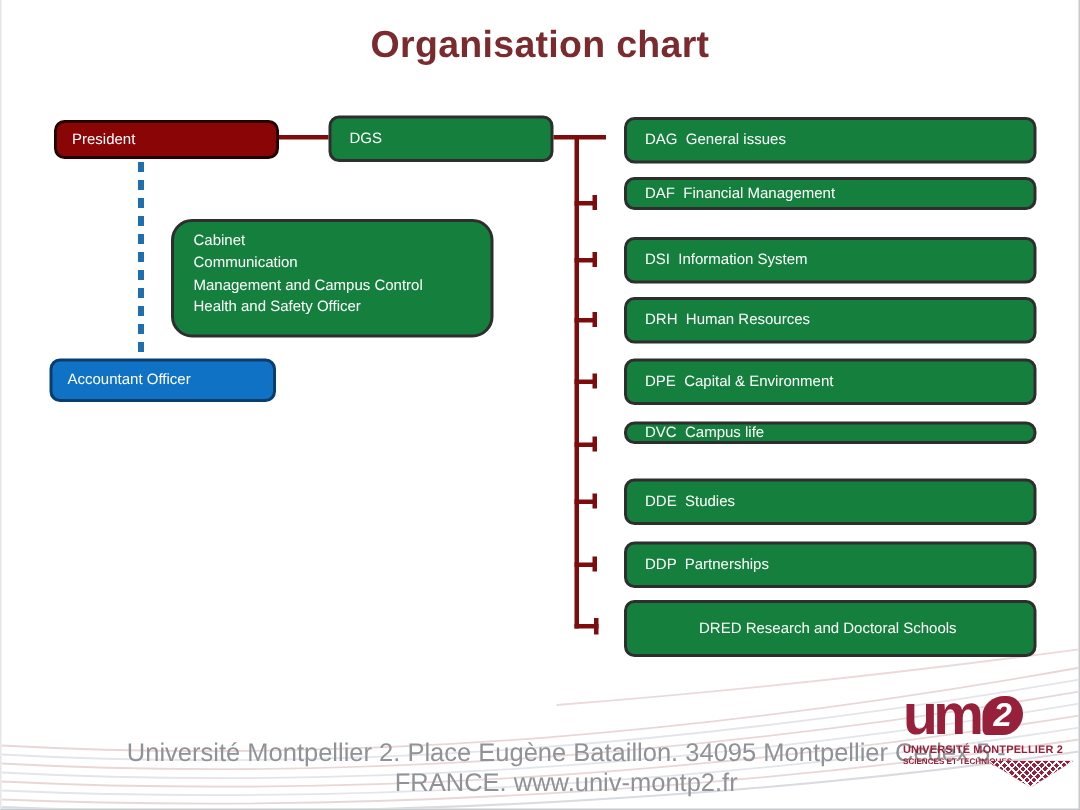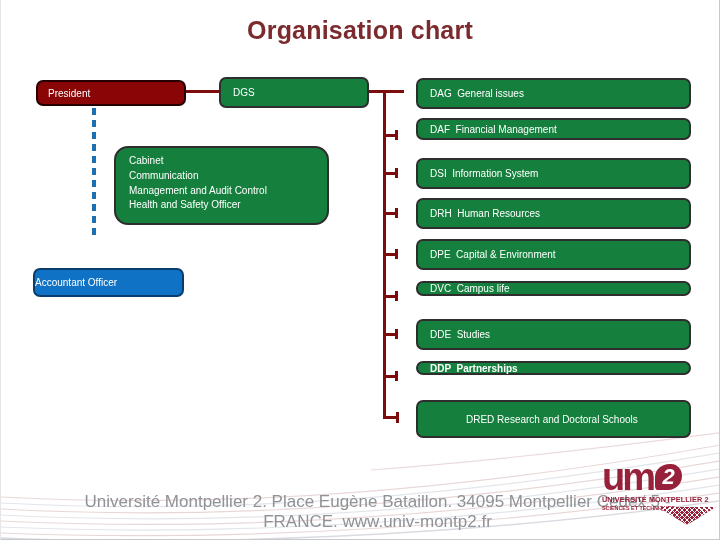--- a/index.html
+++ b/index.html
@@ -11,21 +11,21 @@
          font-size:25px;font-weight:bold;color:#7b2b2e;letter-spacing:0.2px;}
   .box{position:absolute;box-sizing:border-box;display:flex;align-items:center;
        color:#ffffff;font-size:10px;border-radius:7px;}
   .red{background:#8a0505;border:2px solid #260001;}
   .gray{background:#15803d;border:2px solid #2e2e2e;}
   .blue{background:#1072c4;border:2px solid #083d6e;}
   #president{left:35px;top:80px;width:150px;height:26px;padding-left:10px;}
   #dgs{left:218px;top:77px;width:150px;height:31px;padding-left:12px;}
   #cabinet{left:113px;top:146px;width:215px;height:79px;border-radius:14px;
            display:block;padding:6px 0 0 13px;line-height:14.8px;}
-  #accountant{left:32px;top:239px;width:151px;height:29px;margin-top:29px;}
+  #accountant{left:32px;top:239px;width:151px;height:29px;padding-left:10px;}
   .dir{left:403px;width:275px;padding-left:12px;white-space:pre;margin-left:12px;}
   .line{position:absolute;background:#7d0c0c;}
   .dash{position:absolute;left:91px;top:108px;width:4px;height:131px;
         background:repeating-linear-gradient(180deg,#1e6fb0 0 7px,rgba(0,0,0,0) 7px 12px);}
   .addr{position:absolute;top:492px;left:50px;right:15px;text-align:center;
         font-size:17px;color:#8f9296;}
   .swoosh{position:absolute;left:0;top:430px;width:720px;height:110px;}
   .logo{position:absolute;left:601px;top:462px;width:116px;height:66px;}
   .wordmark{font-weight:bold;color:#97203a;font-size:38px;line-height:30px;
             letter-spacing:-3px;display:flex;align-items:flex-start;}
@@ -86,36 +86,36 @@
     <span>President</span>
   </div>
 
   <div id="dgs" class="box gray">
     <span>DGS</span>
   </div>
 
   <div id="cabinet" class="box gray">
     <div>Cabinet</div>
     <div>Communication</div>
-    <div>Management and Audit Control</div>
+    <div>Management and Campus Control</div>
     <div>Health and Safety Officer</div>
   </div>
 
   <div id="accountant" class="box blue">
     <span>Accountant Officer</span>
   </div>
 
   <div class="box gray dir" style="top:78px;height:31px;">DAG  General issues</div>
   <div class="box gray dir" style="top:118px;height:22px;">DAF  Financial Management</div>
   <div class="box gray dir" style="top:158px;height:31px;">DSI  Information System</div>
   <div class="box gray dir" style="top:198px;height:31px;">DRH  Human Resources</div>
   <div class="box gray dir" style="top:239px;height:31px;">DPE  Capital &amp; Environment</div>
   <div class="box gray dir" style="top:281px;height:15px;">DVC  Campus life</div>
   <div class="box gray dir" style="top:319px;height:31px;">DDE  Studies</div>
-  <div class="box gray dir" style="top:361px;height:14px;font-weight:bold;">DDP  Partnerships</div>
+  <div class="box gray dir" style="top:361px;height:31px;">DDP  Partnerships</div>
   <div class="box gray dir" style="top:400px;height:38px;padding-left:48px;">DRED Research and Doctoral Schools</div>
 
   <div class="addr">Université Montpellier 2. Place Eugène Bataillon. 34095 Montpellier Cedex 5 - FRANCE. www.univ-montp2.fr</div>
 
   <div class="logo">
     <div class="wordmark">
       <span>um</span>
       <span class="blob">
         <span>2</span>
       </span>

